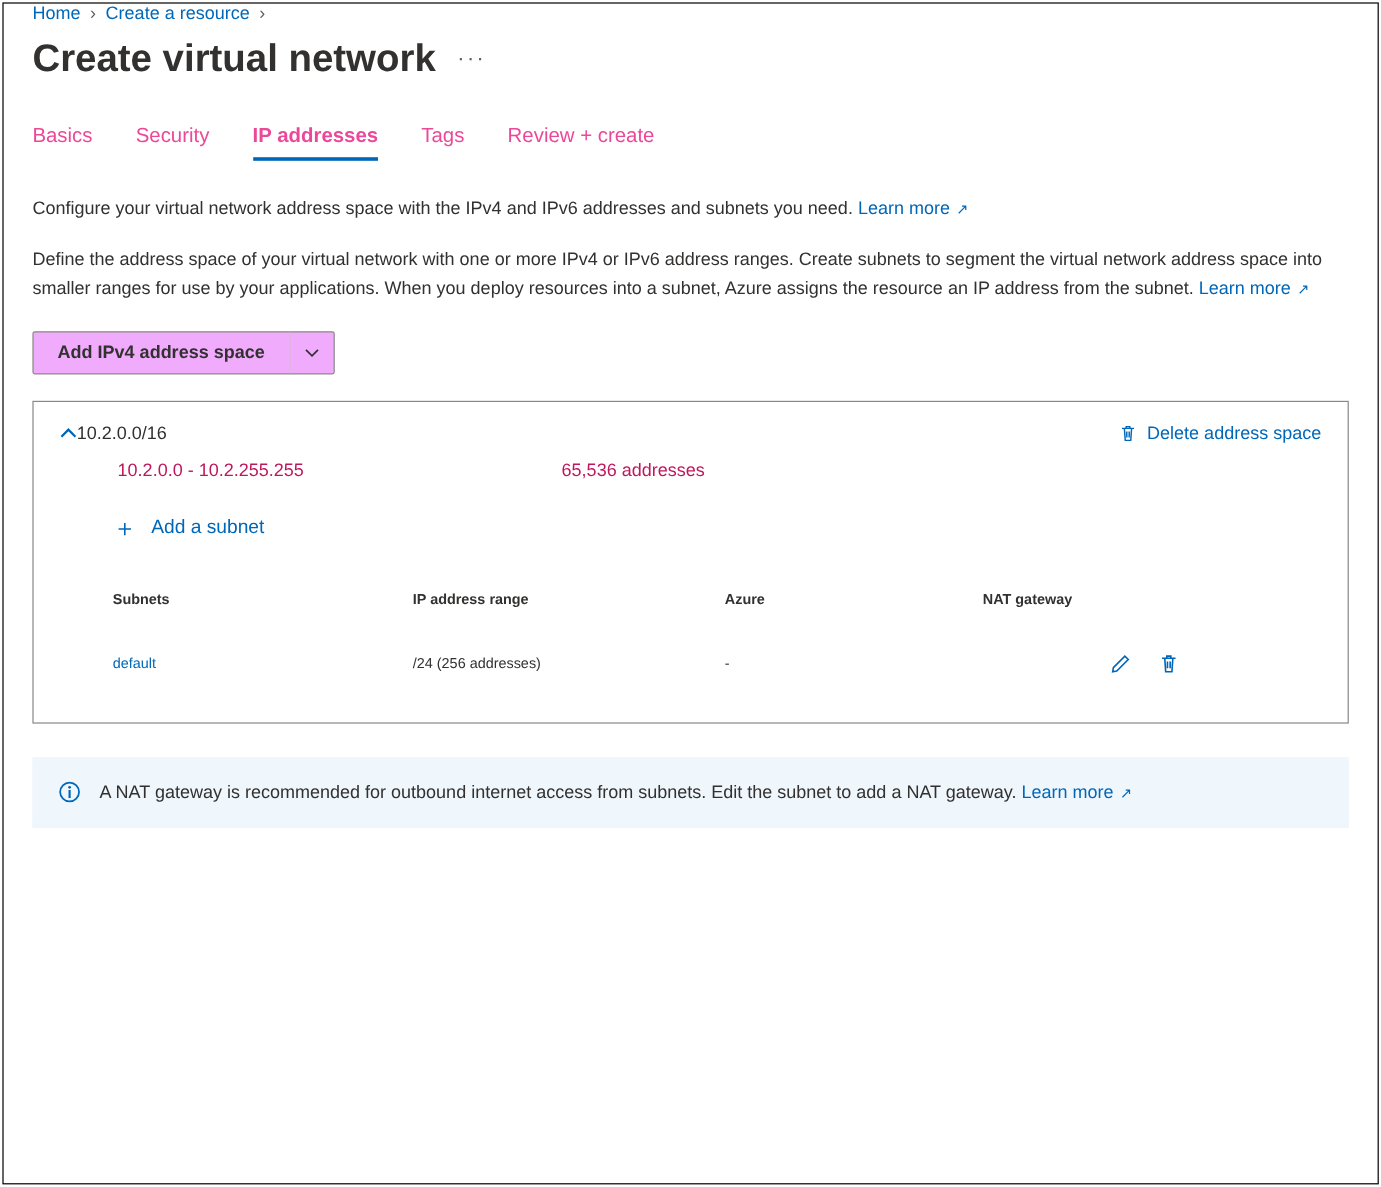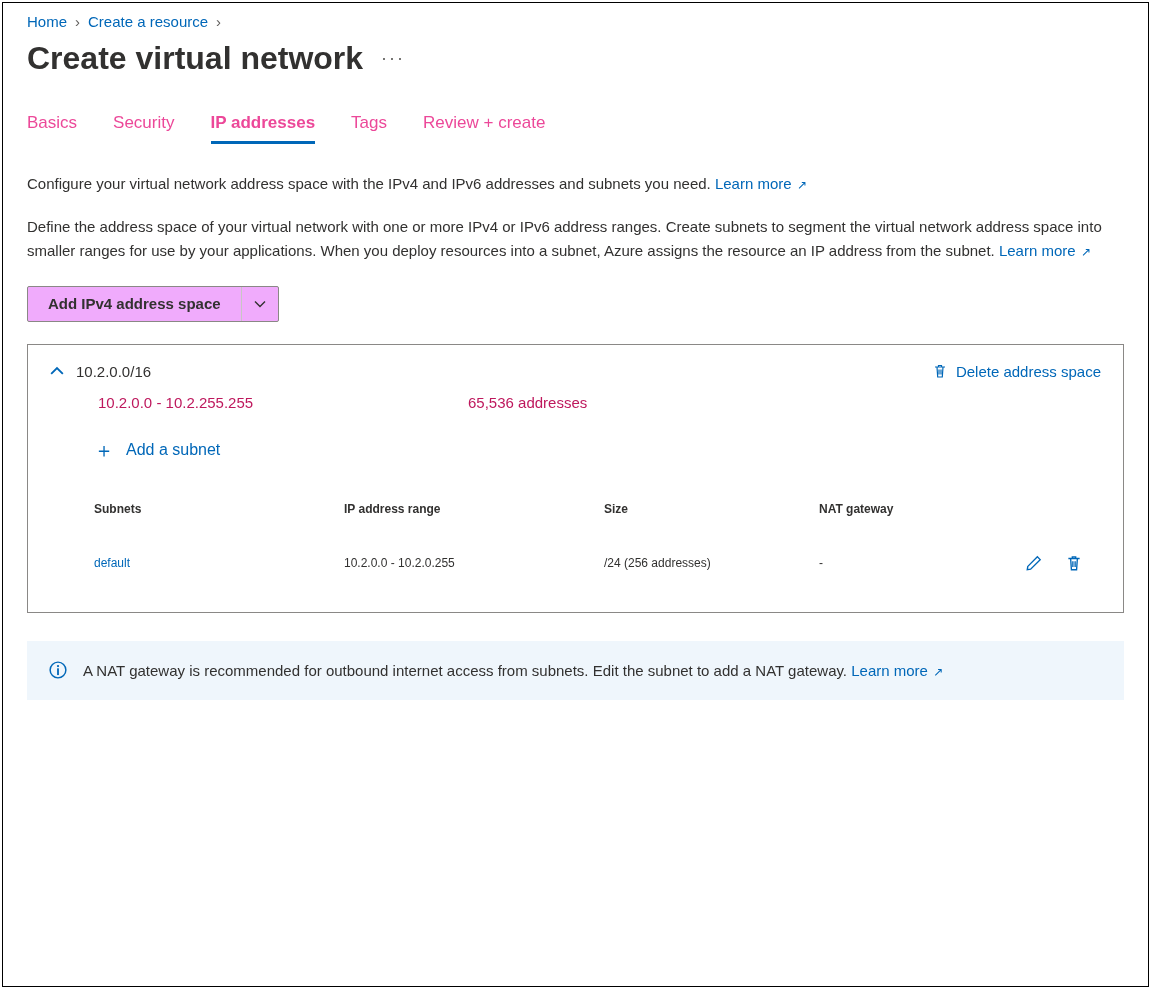--- a/index.html
+++ b/index.html
@@ -5,21 +5,21 @@
   * { box-sizing: border-box; margin: 0; padding: 0; }
   body {
     font-family: "Segoe UI", -apple-system, sans-serif;
     font-size: 14px;
     color: #323130;
     background: #fff;
     padding: 2px;
   }
   .page {
     border: 1px solid #000;
-    padding: 10px 24px 24px 24px;
+    padding: 0 24px 24px 24px;
     width: 1147px;
     height: 985px;
   }
   
   .breadcrumb {
     display: flex;
     align-items: center;
     gap: 8px;
     font-size: 15px;
     margin-bottom: 10px;
@@ -67,21 +67,21 @@
   .chev { width:12px; height:12px; }
   
   .card {
     border:1px solid #8a8886;
     padding: 18px 22px 22px 22px;
   }
   .card-head {
     display:flex; align-items:center; justify-content:space-between;
     margin-bottom: 14px;
   }
-  .card-head-left { display:flex; align-items:center; gap:12px; font-size:15px;}
+  .card-head-left { display:flex; align-items:center; gap:0; font-size:15px;}
   .chev-up { color:#0067b8; }
   .delete-link { color:#0067b8; display:flex; align-items:center; gap:8px; cursor:pointer; font-size:15px;}
   .highlight-box {
     border: 4px solid #e81123;
     padding: 6px;
     display:flex; gap:10px; align-items:center;
     width: 485px;
     margin-left: 30px;
   }
   .addr-input {
@@ -209,27 +209,26 @@
 
     <div class="add-subnet">
       <span class="plus">＋</span>
       <span>Add a subnet</span>
     </div>
 
     <div class="tbl">
       <div class="tbl-head">
         <div>Subnets</div>
         <div>IP address range</div>
-        <div>Size</div>
+        <div>Azure</div>
         <div>NAT gateway</div>
         <div></div>
       </div>
       <div class="tbl-row">
         <div class="name">default</div>
-        <div>10.2.0.0 - 10.2.0.255</div>
         <div>/24 (256 addresses)</div>
         <div>-</div>
         <div class="row-actions">
           <span class="icon-btn">
             <svg width="18" height="18" viewBox="0 0 16 16">
               <path d="M2.5 11 L11 2.5l2.5 2.5L5 13.5 2 14z" fill="none" stroke="#0067b8" stroke-width="1.2"></path>
             </svg>
           </span>
           <span class="icon-btn">
             <svg width="18" height="18" viewBox="0 0 16 16">

